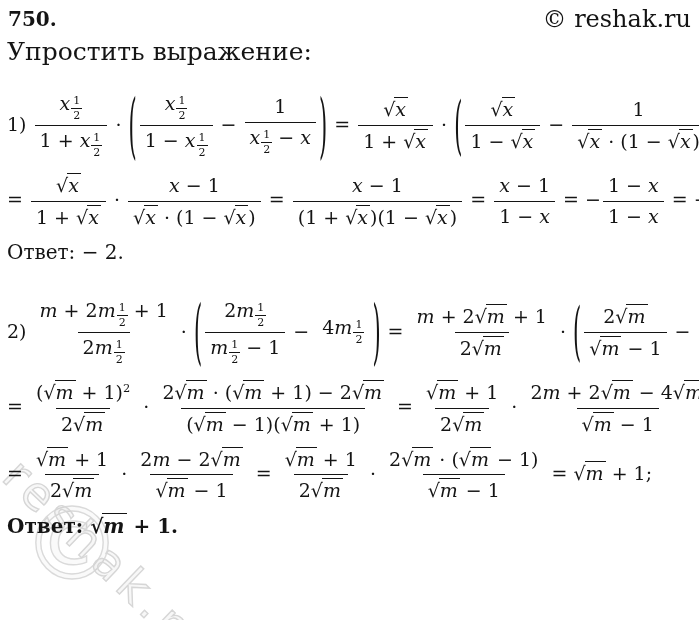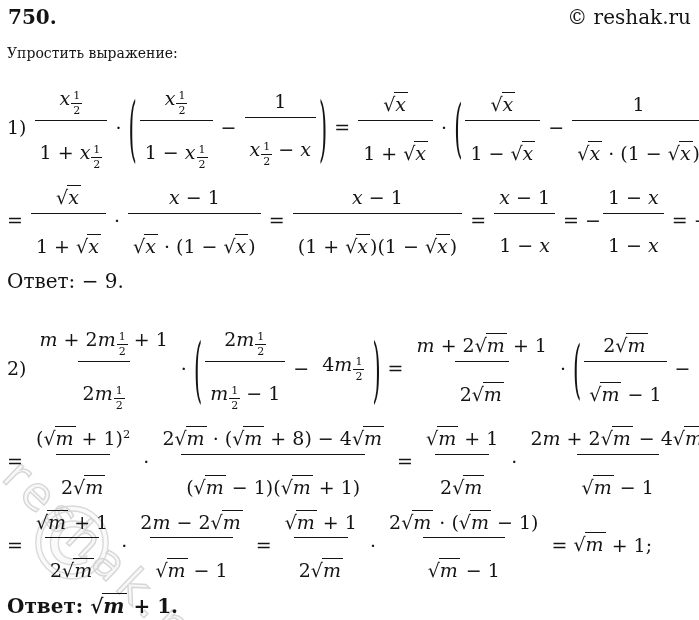--- a/index.html
+++ b/index.html
@@ -6,33 +6,33 @@
   body {
     width:699px; height:620px; background:#ffffff; color:#141414;
     font-family:"DejaVu Serif","Liberation Serif",serif;
     position:relative; overflow:hidden;
   }
   .page { position:relative; z-index:1; }
 
   .header { display:flex; justify-content:space-between; align-items:center;
             padding:5px 8px 0 8px; }
   .problem-number { font-weight:bold; font-size:20px; }
-  .brand { font-size:20px; }
-
-  .subtitle { font-size:14px; margin:16px 0 0 7px; }
+  .brand { font-size:24px; }
+
+  .subtitle { font-size:25px; margin:4px 0 0 7px; }
 
   
   .mline { font-size:19px; margin-left:7px; white-space:nowrap; line-height:1.25; }
   .mt { white-space:pre; }
   .mv { font-style:italic; white-space:pre; }
 
   .frac { display:inline-flex; flex-direction:column; align-items:center;
           vertical-align:middle; margin:0 2px; text-align:center; }
   .fr-n { padding:0 5px 3px; }
-  .fr-d { border-top:1.5px solid #141414; padding:20px 5px 0; }
+  .fr-d { border-top:1.5px solid #141414; padding:3px 5px 0; }
 
   .sqrt { display:inline-flex; align-items:flex-end; white-space:nowrap; }
   .rsign { position:relative; top:0px; margin-right:-1px; }
   .rad { border-top:1.5px solid #141414; padding:0 2px 0 1px; }
 
   .supfrac { display:inline-flex; flex-direction:column; align-items:center;
              font-size:11px; line-height:1.1; vertical-align:0.55em; margin-left:1px; }
   .sn { border-bottom:1.1px solid #141414; padding:0 2px 1px; }
   .sd { padding-top:1px; }
 
@@ -160,21 +160,21 @@
             <span class="rsign">√</span>
             <span class="rad"><span class="mv">x</span></span>
           </span><span class="mt">)</span></span>
       </span><span class="mt"> = </span><span class="frac">
         <span class="fr-n"><span class="mv">x</span><span class="mt"> − 1</span></span>
         <span class="fr-d"><span class="mt">1 − </span><span class="mv">x</span></span>
       </span><span class="mt"> = −</span><span class="frac">
         <span class="fr-n"><span class="mt">1 − </span><span class="mv">x</span></span>
         <span class="fr-d"><span class="mt">1 − </span><span class="mv">x</span></span>
       </span><span class="mt"> = −1;</span></div>
-  <div class="mline ml-ans1"><span class="mt">Ответ: − 9.</span></div>
+  <div class="mline ml-ans1"><span class="mt">Ответ: − 2.</span></div>
 
   <div class="mline ml-p2l1"><span class="mt">2) </span><span class="frac">
         <span class="fr-n"><span class="mv">m</span><span class="mt"> + 2</span><span class="mv">m</span><span class="supfrac">
             <span class="sn">1</span>
             <span class="sd">2</span>
           </span><span class="mt"> + 1</span></span>
         <span class="fr-d"><span class="mt">2</span><span class="mv">m</span><span class="supfrac">
             <span class="sn">1</span>
             <span class="sd">2</span>
           </span></span>
@@ -220,21 +220,21 @@
             <span class="rsign">√</span>
             <span class="rad"><span class="mv">m</span></span>
           </span></span>
       </span><span class="mt"> · </span><span class="frac">
         <span class="fr-n"><span class="mt">2</span><span class="sqrt">
             <span class="rsign">√</span>
             <span class="rad"><span class="mv">m</span></span>
           </span><span class="mt"> · (</span><span class="sqrt">
             <span class="rsign">√</span>
             <span class="rad"><span class="mv">m</span></span>
-          </span><span class="mt"> + 8) − 4</span><span class="sqrt">
+          </span><span class="mt"> + 1) − 2</span><span class="sqrt">
             <span class="rsign">√</span>
             <span class="rad"><span class="mv">m</span></span>
           </span></span>
         <span class="fr-d"><span class="mt">(</span><span class="sqrt">
             <span class="rsign">√</span>
             <span class="rad"><span class="mv">m</span></span>
           </span><span class="mt"> − 1)(</span><span class="sqrt">
             <span class="rsign">√</span>
             <span class="rad"><span class="mv">m</span></span>
           </span><span class="mt"> + 1)</span></span>

